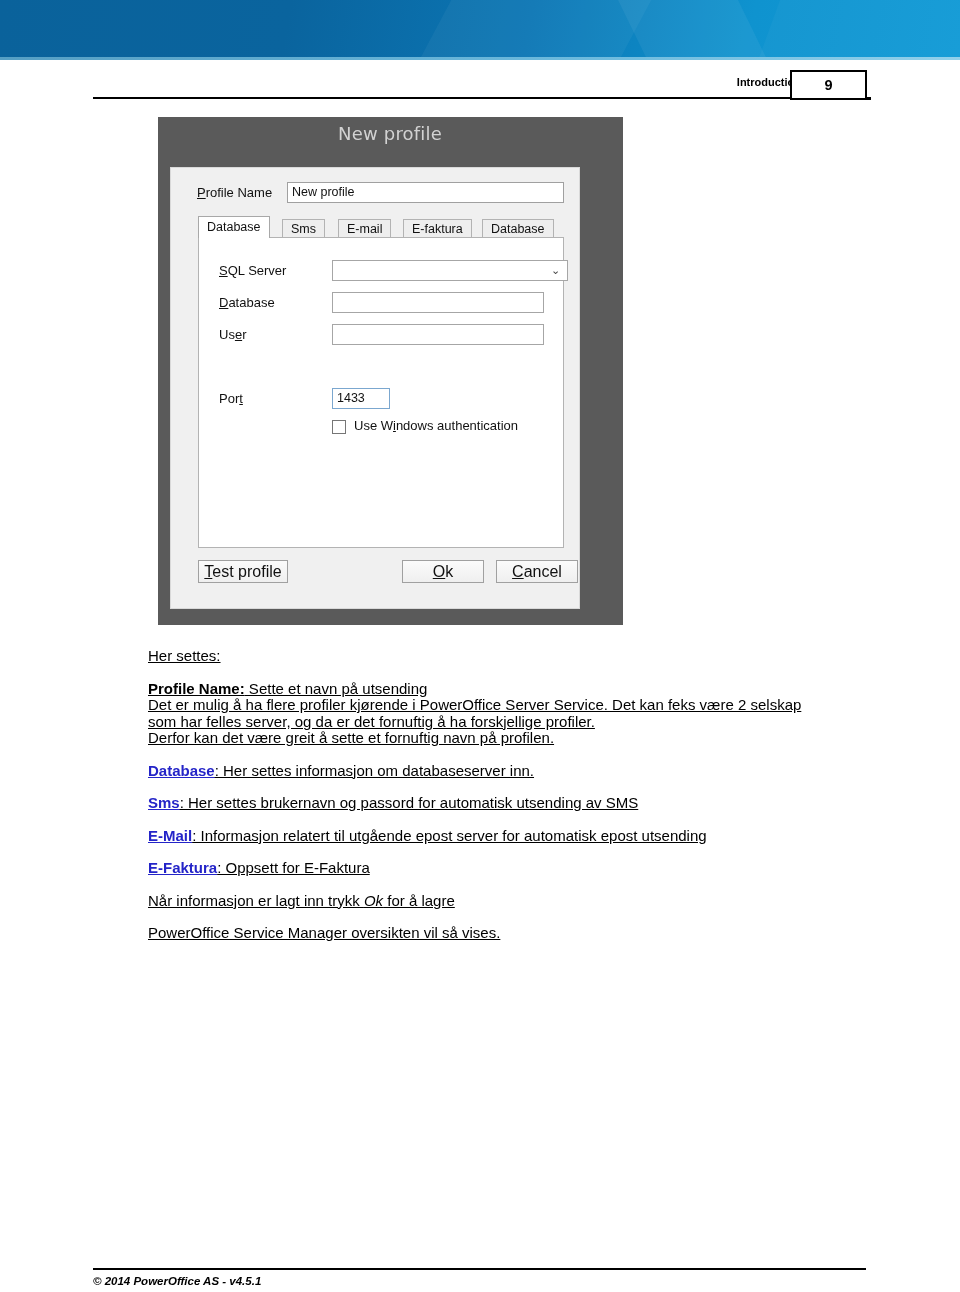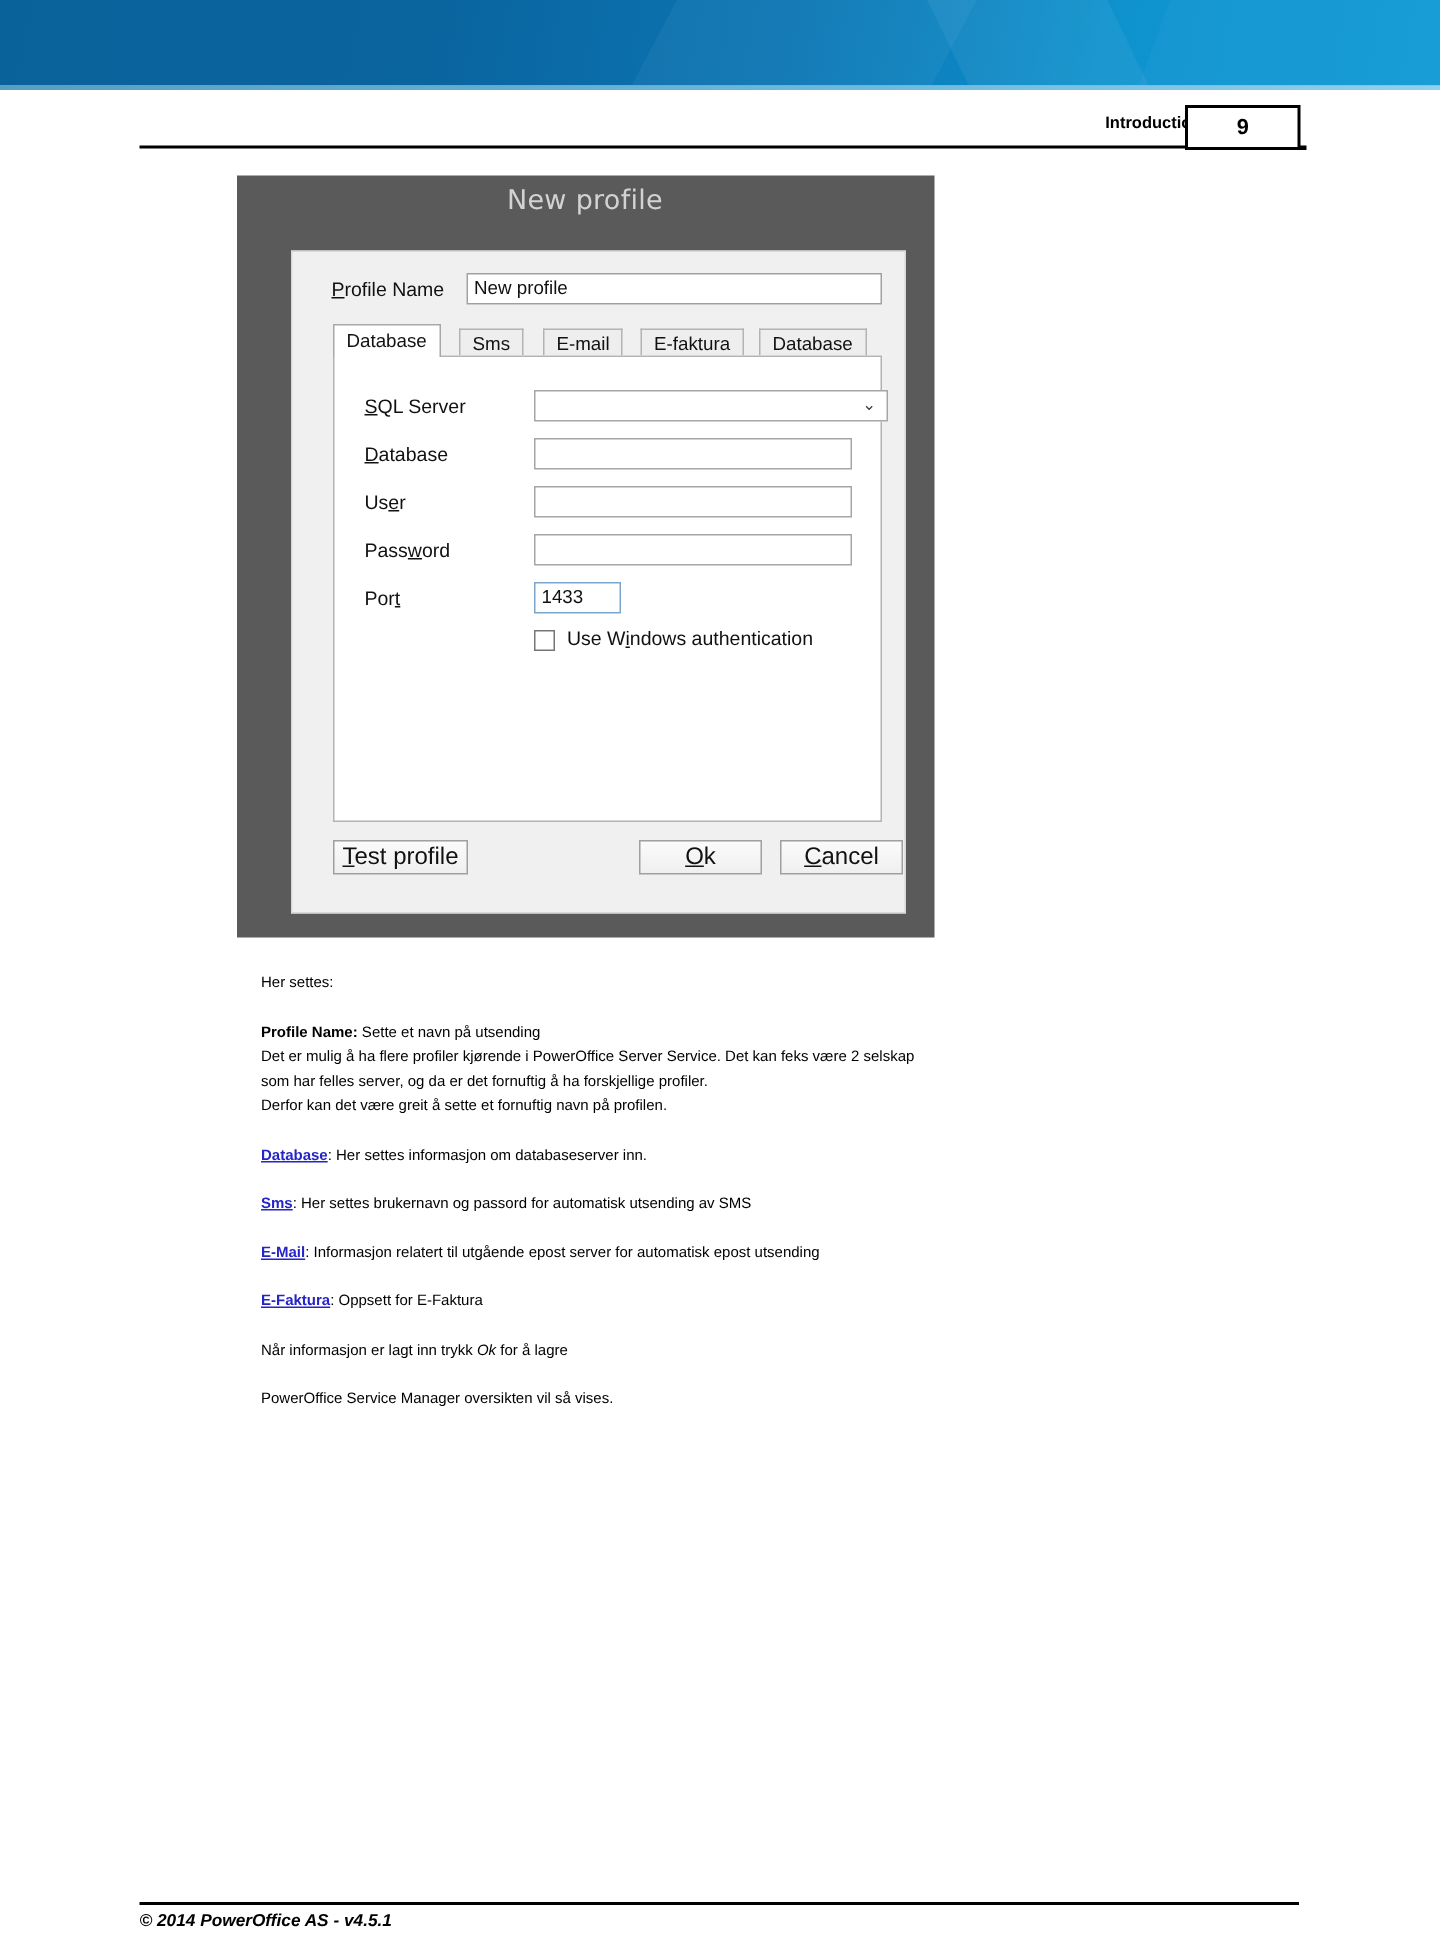--- a/index.html
+++ b/index.html
@@ -78,21 +78,21 @@
     left: 0; top: 6px;
     width: 464px;
     text-align: center;
     font-size: 18px;
     color: #d2d2d2;
     font-family: "DejaVu Sans", sans-serif;
     letter-spacing: .2px;
   }
   #dlg-body {
     position: absolute;
-    left: 36px; top: 50px;
+    left: 12px; top: 50px;
     width: 410px; height: 442px;
     background: #f0f0f0;
     border: 1px solid #d9d9d9;
     box-sizing: border-box;
   }
 
   .row-profilename {
     position: absolute;
     left: 0; top: 14px;
     height: 22px;
@@ -229,25 +229,26 @@
     color: #111;
     background: linear-gradient(#fbfbfb, #efefef);
     border: 1px solid #a0a0a0;
     box-sizing: border-box;
   }
   .dbtn u { text-decoration: underline; }
 
   
   #content {
     position: absolute;
-    left: 174px; top: 648px;
+    left: 148px; top: 648px;
     width: 720px;
     color: #000;
-    font-size: 10px;
+    font-size: 15px;
     line-height: 16.5px;
+    text-decoration: underline;
   }
   #content p { margin: 0; }
   #content .gap { height: 16px; }
   .b { font-weight: bold; }
   .i { font-style: italic; }
   .lnk {
     color: #2424c8;
     font-weight: bold;
     text-decoration: underline;
   }
@@ -317,24 +318,20 @@
       <div class="frow" style="top:54px; width:366px;">
         <div class="flabel"><u>D</u>atabase</div>
         <div class="finput" style="top:0;"></div>
       </div>
 
       <div class="frow" style="top:86px; width:366px;">
         <div class="flabel">Us<u>e</u>r</div>
         <div class="finput" style="top:0;"></div>
       </div>
 
-      <div class="frow" style="top:118px; width:366px;">
-        <div class="flabel">Pass<u>w</u>ord</div>
-        <div class="finput" style="top:0;"></div>
-      </div>
 
       <div class="frow" style="top:150px; width:366px;">
         <div class="flabel">Por<u>t</u></div>
         <div class="fport" style="top:0;">1433</div>
       </div>
 
       <div class="fcheckrow" style="top:182px;">
         <div class="fcheckbox"></div>
         <div class="fchecklabel">Use W<u>i</u>ndows authentication</div>
       </div>

